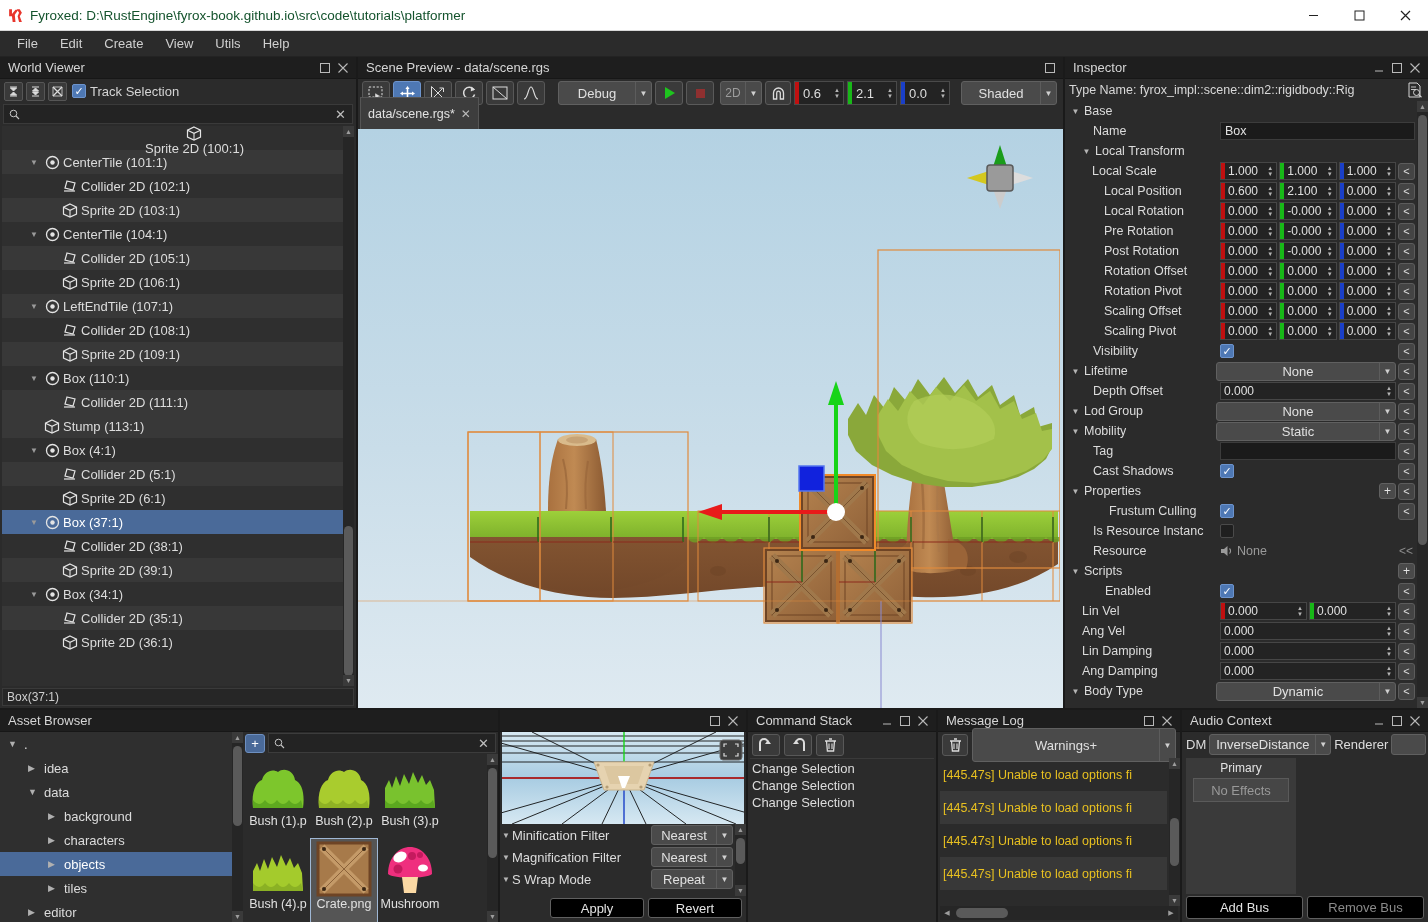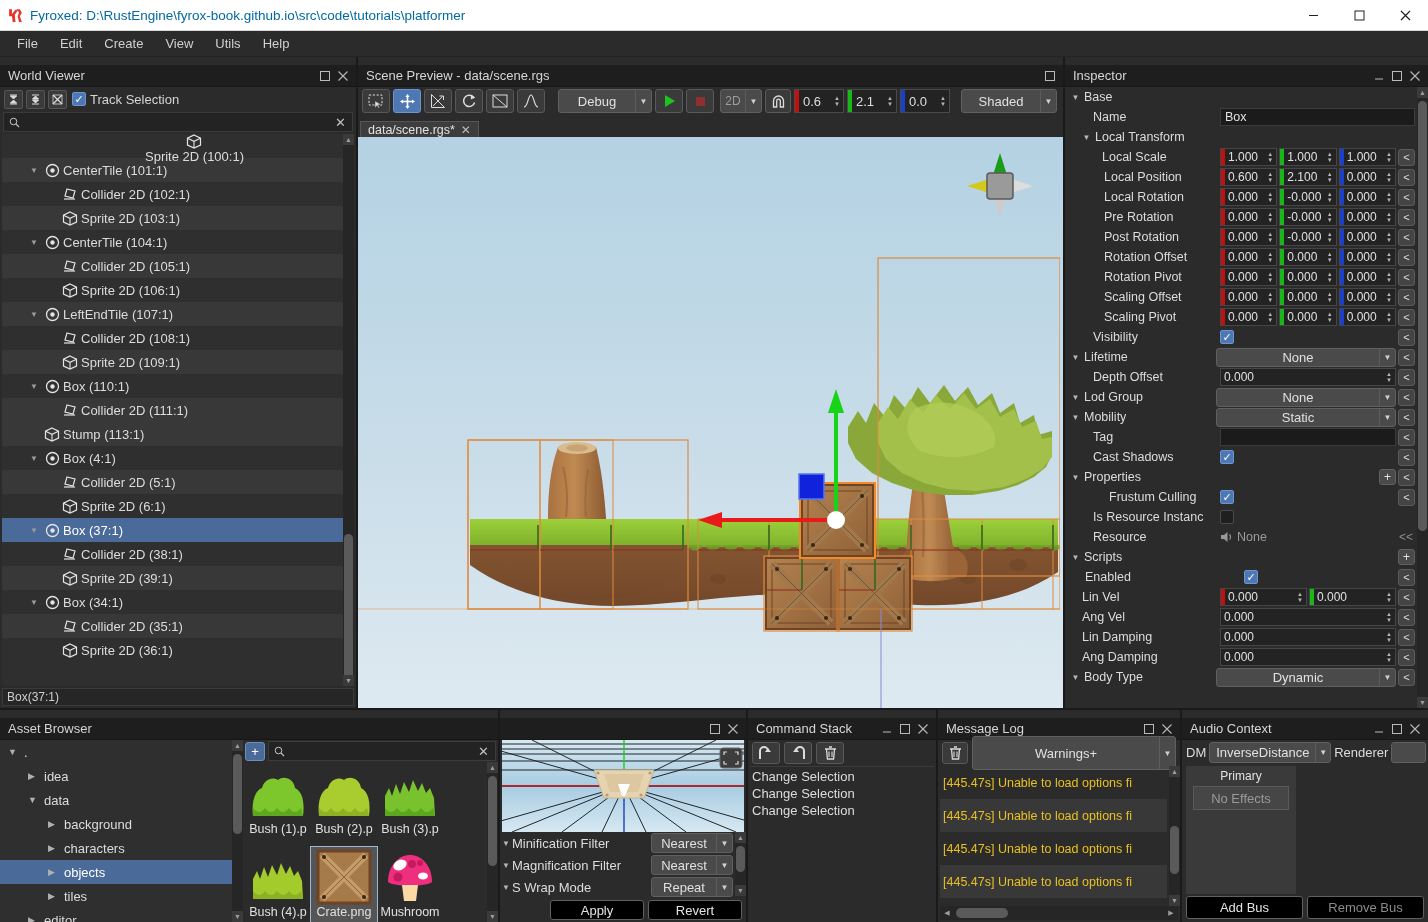--- a/index.html
+++ b/index.html
@@ -12,42 +12,42 @@
     -webkit-font-smoothing: antialiased;
   }
   .app { width: 1428px; height: 922px; display: flex; flex-direction: column; position: relative; }
 
   
   .titlebar {
     height: 31px; background: #ffffff; color: #111; display: flex;
     align-items: center; flex: 0 0 31px; border-bottom: 1px solid #d8d8d8;
   }
   .tb-logo { width: 30px; display: flex; align-items: center; justify-content: center; }
-  .tb-title { font-size: 13.5px; color: #0369a1; }
+  .tb-title { font-size: 13.5px; color: #14532d; }
   .tb-spacer { flex: 1; }
   .tb-btns { display: flex; height: 31px; }
   .tb-btn {
     width: 46px; height: 31px; display: flex; align-items: center; justify-content: center;
     color: #222; font-size: 14px;
   }
 
   
   .menubar {
     height: 26px; flex: 0 0 26px; background: #2b2b2b; display: flex; align-items: center;
     padding-left: 6px; border-bottom: 1px solid #232323;
   }
   .menu-item { padding: 3px 11px; font-size: 13px; color: #d0d0d0; border-radius: 2px; }
 
   
   .mid { display: flex; flex: 0 0 651px; height: 651px; background: #2b2b2b; }
 
   .panel { background: #2b2b2b; display: flex; flex-direction: column; }
   .panel-head {
     height: 22px; flex: 0 0 22px; background: #1e1e1e; display: flex; align-items: center;
-    padding: 0 4px 0 8px; font-size: 13px; color: #d5d5d5; border-bottom: 1px solid #171717; margin-top: 8px;
+    padding: 0 4px 0 8px; font-size: 13px; color: #d5d5d5; border-bottom: 1px solid #171717;
   }
   .panel-head .ttl { flex: 1; white-space: nowrap; overflow: hidden; }
   .ph-btn { width: 18px; height: 18px; display: flex; align-items: center; justify-content: center;
             color: #b9b9b9; font-size: 13px; }
 
   
   .world { width: 358px; flex: 0 0 358px; border-right: 2px solid #1a1a1a; }
   .wv-toolbar { height: 24px; flex: 0 0 24px; display: flex; align-items: center; gap: 3px;
                 padding: 2px 4px; background: #2b2b2b; }
   .tbtn {
@@ -107,21 +107,21 @@
     font-size: 13px; color: #dedede; position: relative;
   }
   .numfield .bar { width: 4px; align-self: stretch; }
   .numfield .nv { padding: 0 4px; flex: 1; }
   .spin { width: 12px; display: flex; flex-direction: column; align-self: stretch;
           justify-content: center; align-items: center; }
   .spin i { font-style: normal; font-size: 6px; color: #b5b5b5; line-height: 6px; }
 
   .tabrow { height: 22px; flex: 0 0 22px; display: flex; align-items: flex-end; padding-left: 2px;
             background: #2b2b2b; }
-  .stab { height: 16px; background: #3d3d3d; border: 1px solid #555; border-bottom: none;
+  .stab { height: 32px; background: #3d3d3d; border: 1px solid #555; border-bottom: none;
           display: flex; align-items: center; gap: 6px; padding: 0 7px; font-size: 12.5px;
           color: #e2e2e2; }
   .stab .x { color: #bbb; font-size: 12px; }
 
   .viewport { flex: 1; position: relative; overflow: hidden;
               background: linear-gradient(180deg,#b6d3e4 0%,#c7dce9 45%,#dde9f0 100%); }
 
   
   .inspector { width: 363px; flex: 0 0 363px; }
   .insp-type { height: 22px; flex: 0 0 22px; display: flex; align-items: center;
@@ -849,20 +849,31 @@
           <svg width="10" height="10" viewBox="0 0 10 10">
               <rect x="0.5" y="0.5" width="9" height="9" fill="none" stroke="#b9b9b9"></rect>
             </svg>
         </div>
         <div class="ph-btn">
           <svg width="10" height="10" viewBox="0 0 10 10">
               <path d="M0.5 0.5 L9.5 9.5 M9.5 0.5 L0.5 9.5" stroke="#b9b9b9" stroke-width="1.1"></path>
             </svg>
         </div>
       </div>
+      <div class="insp-type">
+        <div class="t">Type Name: fyrox_impl::scene::dim2::rigidbody::Rig</div>
+        <div style="width:22px;display:flex;align-items:center;justify-content:center;">
+          <svg width="16" height="16" viewBox="0 0 16 16">
+            <path d="M2 1 L10 1 L13 4 L13 15 L2 15 Z" fill="none" stroke="#d5d5d5" stroke-width="1"></path>
+            <path d="M4 5 H9 M4 7.5 H9" stroke="#d5d5d5" stroke-width="0.9"></path>
+            <circle cx="9.5" cy="10.5" r="3" fill="none" stroke="#d5d5d5" stroke-width="1"></circle>
+            <path d="M11.6 12.6 L14.5 15.2" stroke="#d5d5d5" stroke-width="1.2"></path>
+          </svg>
+        </div>
+      </div>
       <div class="insp-body">
         <div class="insp-scroll" id="insp-rows">
             <div class="irow">
               <div class="grp" style="width:151px;padding-left:4px;">
                 <span class="tw">▼</span>
                 <span class="lbl">Base</span>
               </div>
               <div class="ifield"></div>
             </div>
             <div class="irow">
@@ -872,21 +883,21 @@
               </div>
             </div>
             <div class="irow">
               <div class="grp" style="width:140px;padding-left:15px;">
                 <span class="tw">▼</span>
                 <span class="lbl">Local Transform</span>
               </div>
               <div class="ifield"></div>
             </div>
             <div class="irow">
-              <div class="lbl" style="width:155px;padding-left:37px;">Local Scale</div>
+              <div class="lbl" style="width:155px;padding-left:27px;">Local Scale</div>
               <div class="ifield">
                 <div class="vec3">
                   <div class="vcell">
                     <div class="bar" style="background:#c01010;"></div>
                     <div class="nv">1.000</div>
                     <div class="spin">
                       <i>▲</i>
                       <i>▼</i>
                     </div>
                   </div>
@@ -1283,21 +1294,21 @@
             <div class="irow">
               <div class="grp" style="width:151px;padding-left:4px;">
                 <span class="tw">▼</span>
                 <span class="lbl">Scripts</span>
               </div>
               <div class="ifield" style="justify-content:flex-end;">
                 <div class="plusbtn">+</div>
               </div>
             </div>
             <div class="irow">
-              <div class="lbl" style="width:179px;padding-left:20px;">Enabled</div>
+              <div class="lbl" style="width:155px;padding-left:40px;">Enabled</div>
               <div class="ifield">
                 <div class="chk">✓</div>
                 <div style="flex:1"></div>
                 <div class="revert">&lt;</div>
               </div>
             </div>
             <div class="irow">
               <div class="lbl" style="width:155px;padding-left:17px;">Lin Vel</div>
               <div class="ifield">
                 <div class="vec3">

